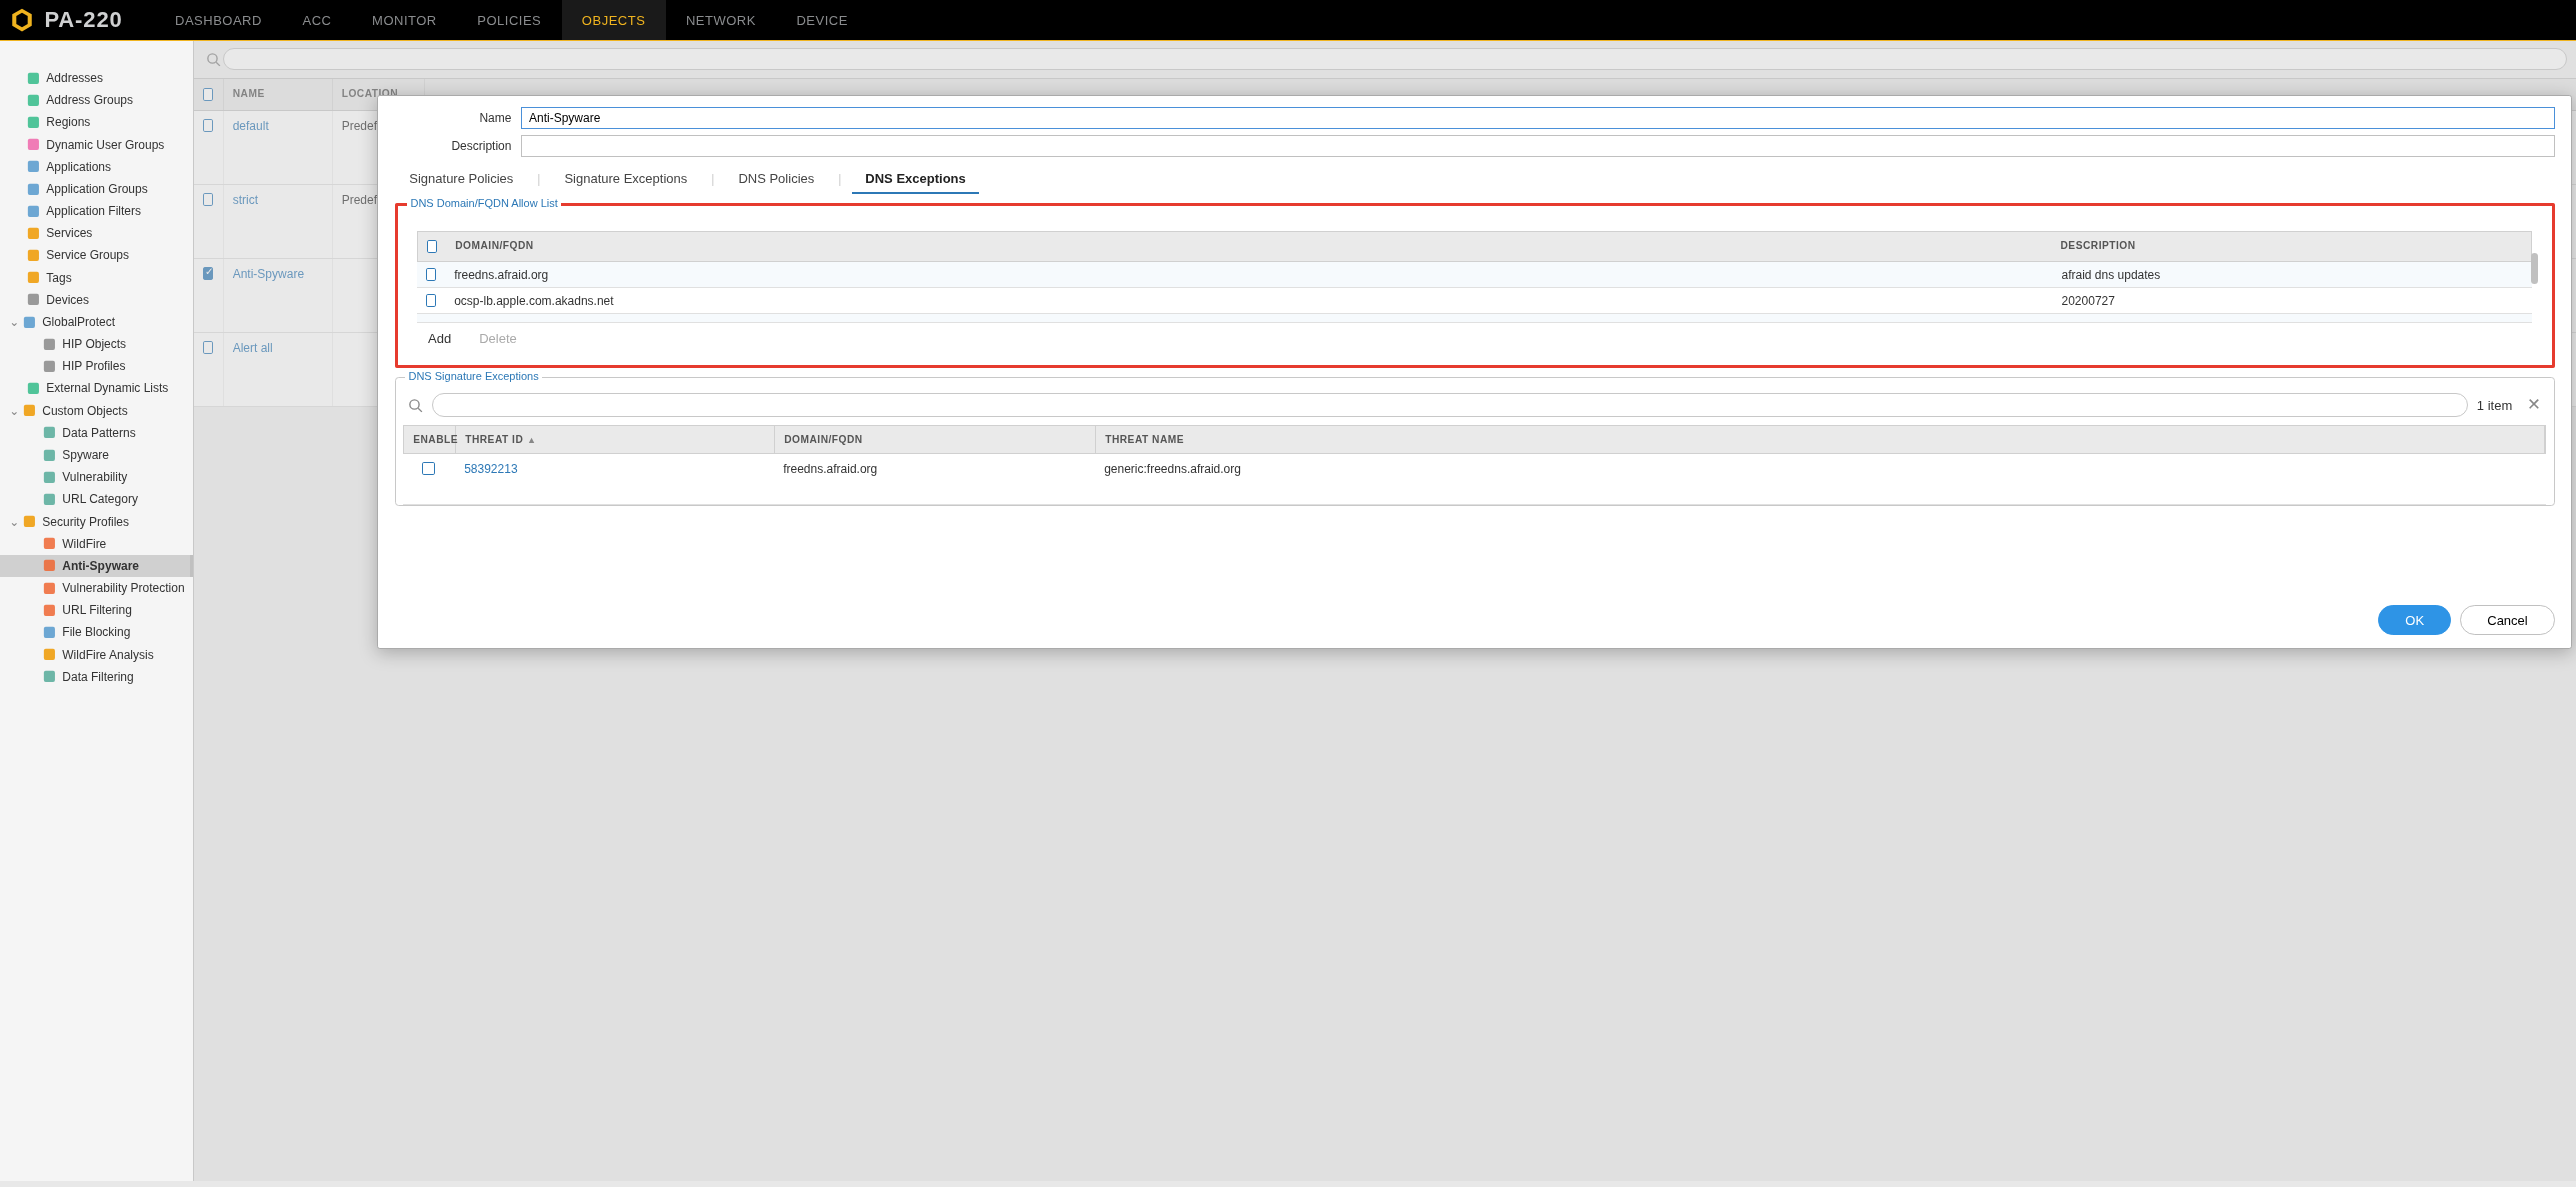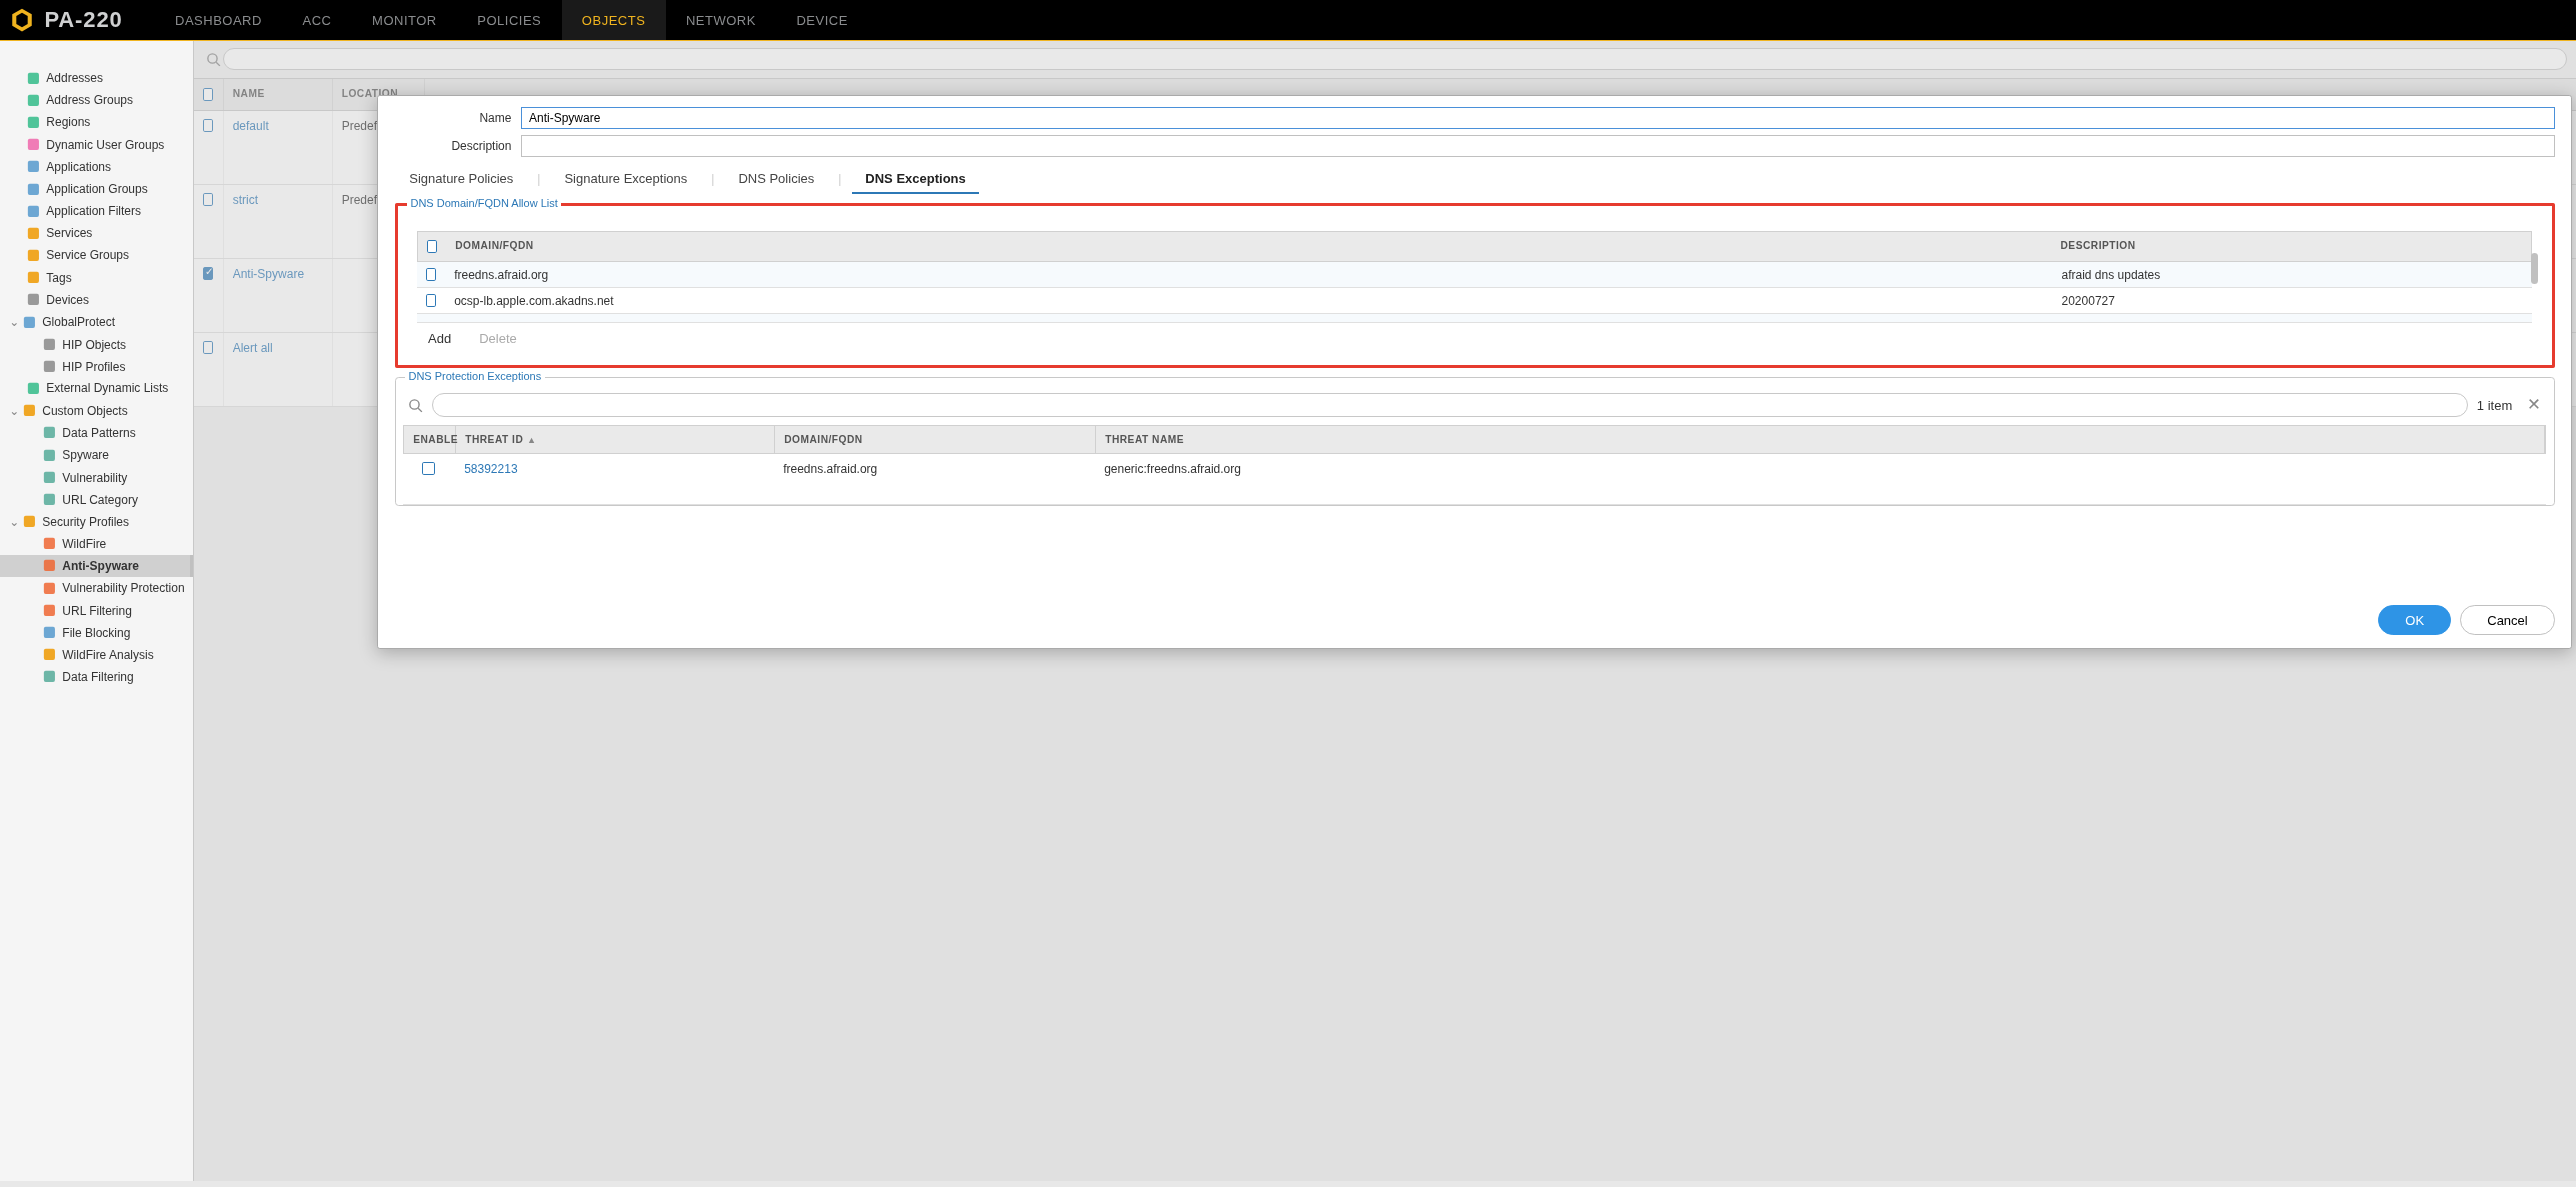--- a/index.html
+++ b/index.html
@@ -13,21 +13,21 @@
 .mainnav { display: flex; height: 100%; }
 .mainnav-item { color: #8a8c8e; padding: 0 20.3px; display: flex; align-items: center; font-size: 13px; font-weight: 500; letter-spacing: 0.5px; cursor: pointer; }
 .mainnav-item.active { color: #f0b41f; background: #1a1a1a; }
 
 
 .app-body { display: flex; height: calc(100vh - 47px); position: relative; }
 .sidebar { width: 194px; background: #f5f5f5; border-right: 0.9px solid #c8c8c8; overflow-y: auto; padding-top: 26px; }
 .sidebar-item { display: flex; align-items: center; padding: 3.7px 7.4px 3.7px 26px; cursor: pointer; font-size: 12px; color: #333; }
 .sidebar-item.l1 { padding-left: 9.2px; }
 .sidebar-item.l2 { padding-left: 26px; }
-.sidebar-item.l3 { padding-left: 42px; align-items: flex-end; }
+.sidebar-item.l3 { padding-left: 42px; }
 .sidebar-item.selected { background: #d0d0d0; font-weight: bold; }
 .sidebar-item.dim { border-right: 3.7px solid #c0c0c0; }
 .sidebar-icon { width: 14.8px; height: 14.8px; margin-right: 5.5px; flex-shrink: 0; }
 .exp { width: 11px; display: inline-block; color: #888; margin-right: 1.8px; }
 
 
 .content { flex: 1; background: #f0f0f0; position: relative; }
 .searchbar { display: flex; align-items: center; padding: 7.4px 9.2px; }
 .search-icon-wrap { width: 20.3px; display: flex; align-items: center; justify-content: center; color: #888; }
 .search-input { flex: 1; height: 22px; border: 0.9px solid #c8c8c8; border-radius: 11px; padding: 0 13px; background: #fff; outline: none; }
@@ -410,21 +410,21 @@
           <div class="inner-row" style="height:9.2px;"></div>
           <div class="scrollthumb"></div>
         </div>
         <div class="grid-actions">
           <span class="grid-action">Add</span>
           <span class="grid-action disabled">Delete</span>
         </div>
       </div>
 
       <div class="panel plain">
-        <span class="panel-legend">DNS Protection Exceptions</span>
+        <span class="panel-legend">DNS Signature Exceptions</span>
         <div class="panel-body">
           <div class="sigex-search">
             <svg width="14.8" height="14.8" viewBox="0 0 16 16">
                 <circle cx="7" cy="7" r="5" fill="none" stroke="#888" stroke-width="1.5"></circle>
                 <line x1="11" y1="11" x2="15" y2="15" stroke="#888" stroke-width="1.5"></line>
               </svg>
             <div class="searchpill"></div>
             <span class="count-text">1 item</span>
             <span class="clear-x">✕</span>
           </div>

